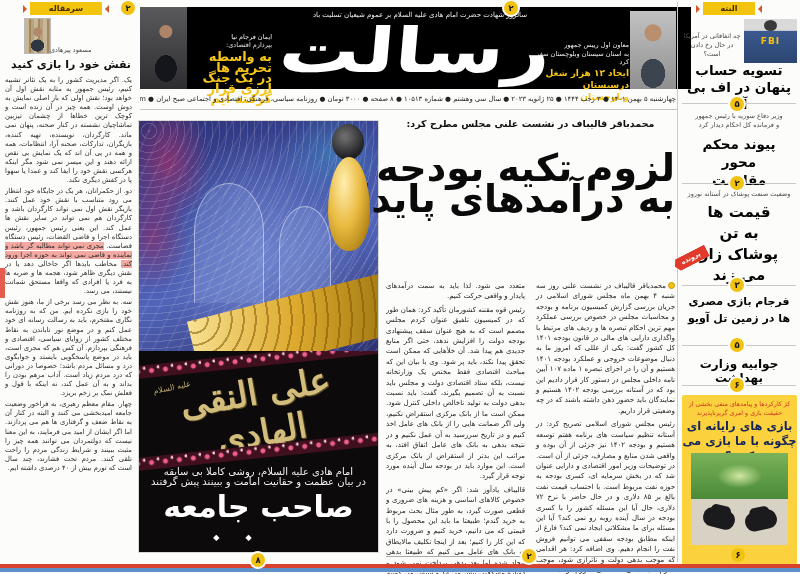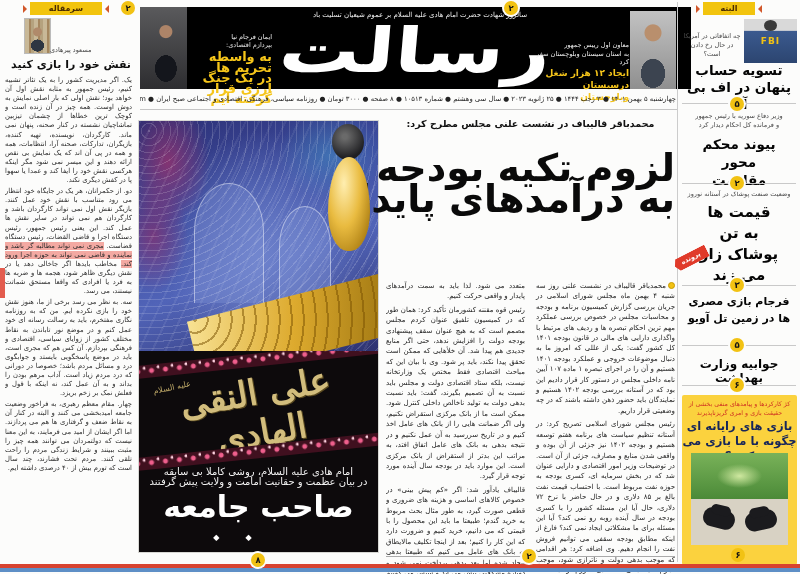--- a/index.html
+++ b/index.html
@@ -226,21 +226,21 @@
       <div class="finial"></div>
       <div class="vase"></div>
     </div>
     <div class="sh-black">
       <div class="dotband b1"></div>
       <div class="sh-callig">علی النقی الهادی</div>
       <div class="sh-callig-small">علیه السلام</div>
       <div class="dotband b2"></div>
       <div class="sh-cap">
         <div>امام هادی علیه السلام، روشی کاملا بی سابقه</div>
-        <div>در بیان عظمت و حقانیت امامت و ولایت پیش گرفتند</div>
+        <div>در بیان عظمت و حقانیت امامت و ببینند پیش گرفتند</div>
       </div>
       <div class="sh-title">صاحب جامعه</div>
       <div class="diamonds">◆◆</div>
     </div>
   </figure>
 
   <article class="main-art">
     <div class="ma-kicker">محمدباقر قالیباف در نشست علنی مجلس مطرح کرد:</div>
     <h1 class="ma-h l1">لزوم تکیه بودجه</h1>
     <h1 class="ma-h l2">به درآمدهای پایدار</h1>

